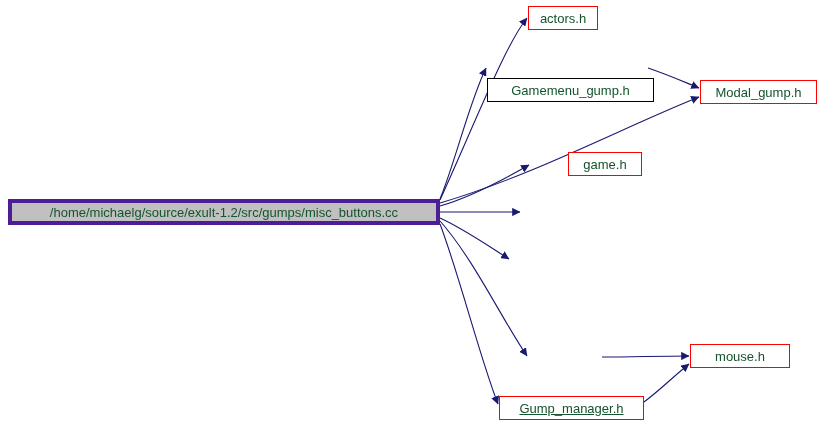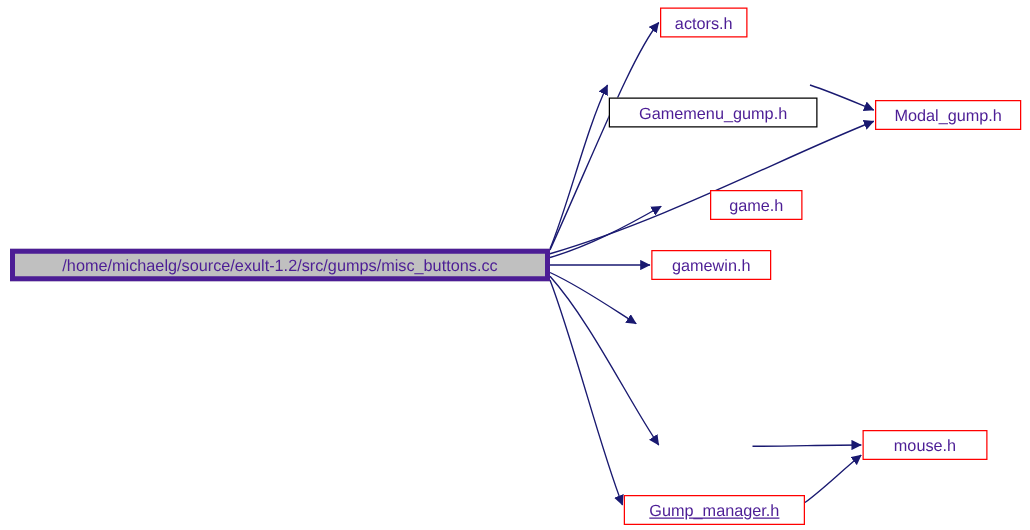--- a/index.html
+++ b/index.html
@@ -32,21 +32,21 @@
     stroke: none;
   }
   .node {
     position: absolute;
     box-sizing: border-box;
     display: flex;
     align-items: center;
     justify-content: center;
     background: #ffffff;
     border: 1px solid #ff0000;
-    color: #4c1d95;
+    color: #14532d;
     font-size: 13px;
     white-space: nowrap;
     cursor: pointer;
   }
   .main-node {
     left: 8px;   top: 199px; width: 432px; height: 26px;
     background: #c0c0c0;
     border: 4px solid #4c1d95;
     cursor: default;
   }
@@ -83,17 +83,16 @@
       <path d="M602,357 C631,357 660,356 689,356" class="edge" marker-end="url(#arrow)"></path>
       <path d="M644,402 C659,391 674,376 689,364" class="edge" marker-end="url(#arrow)"></path>
     </svg>
 
   <div class="node main-node">/home/michaelg/source/exult-1.2/src/gumps/misc_buttons.cc</div>
 
   <div class="node n-actors" style="border-color: rgb(255, 0, 0);">actors.h</div>
   <div class="node n-gamemenu" style="border-color: rgb(0, 0, 0);">Gamemenu_gump.h</div>
   <div class="node n-modal" style="border-color: rgb(255, 0, 0);">Modal_gump.h</div>
   <div class="node n-game" style="border-color: rgb(255, 0, 0); margin-left: 38px;">game.h</div>
-  <div class="node n-gamewin" style="border-color: rgb(255, 0, 0);">gamewin.h</div>
   <div class="node n-mouse" style="border-color: rgb(255, 0, 0);">mouse.h</div>
   <div class="node n-gumpmanager" style="border-color: rgb(255, 0, 0); text-decoration: underline;">Gump_manager.h</div>
 
 </div>
 
 </body></html>

